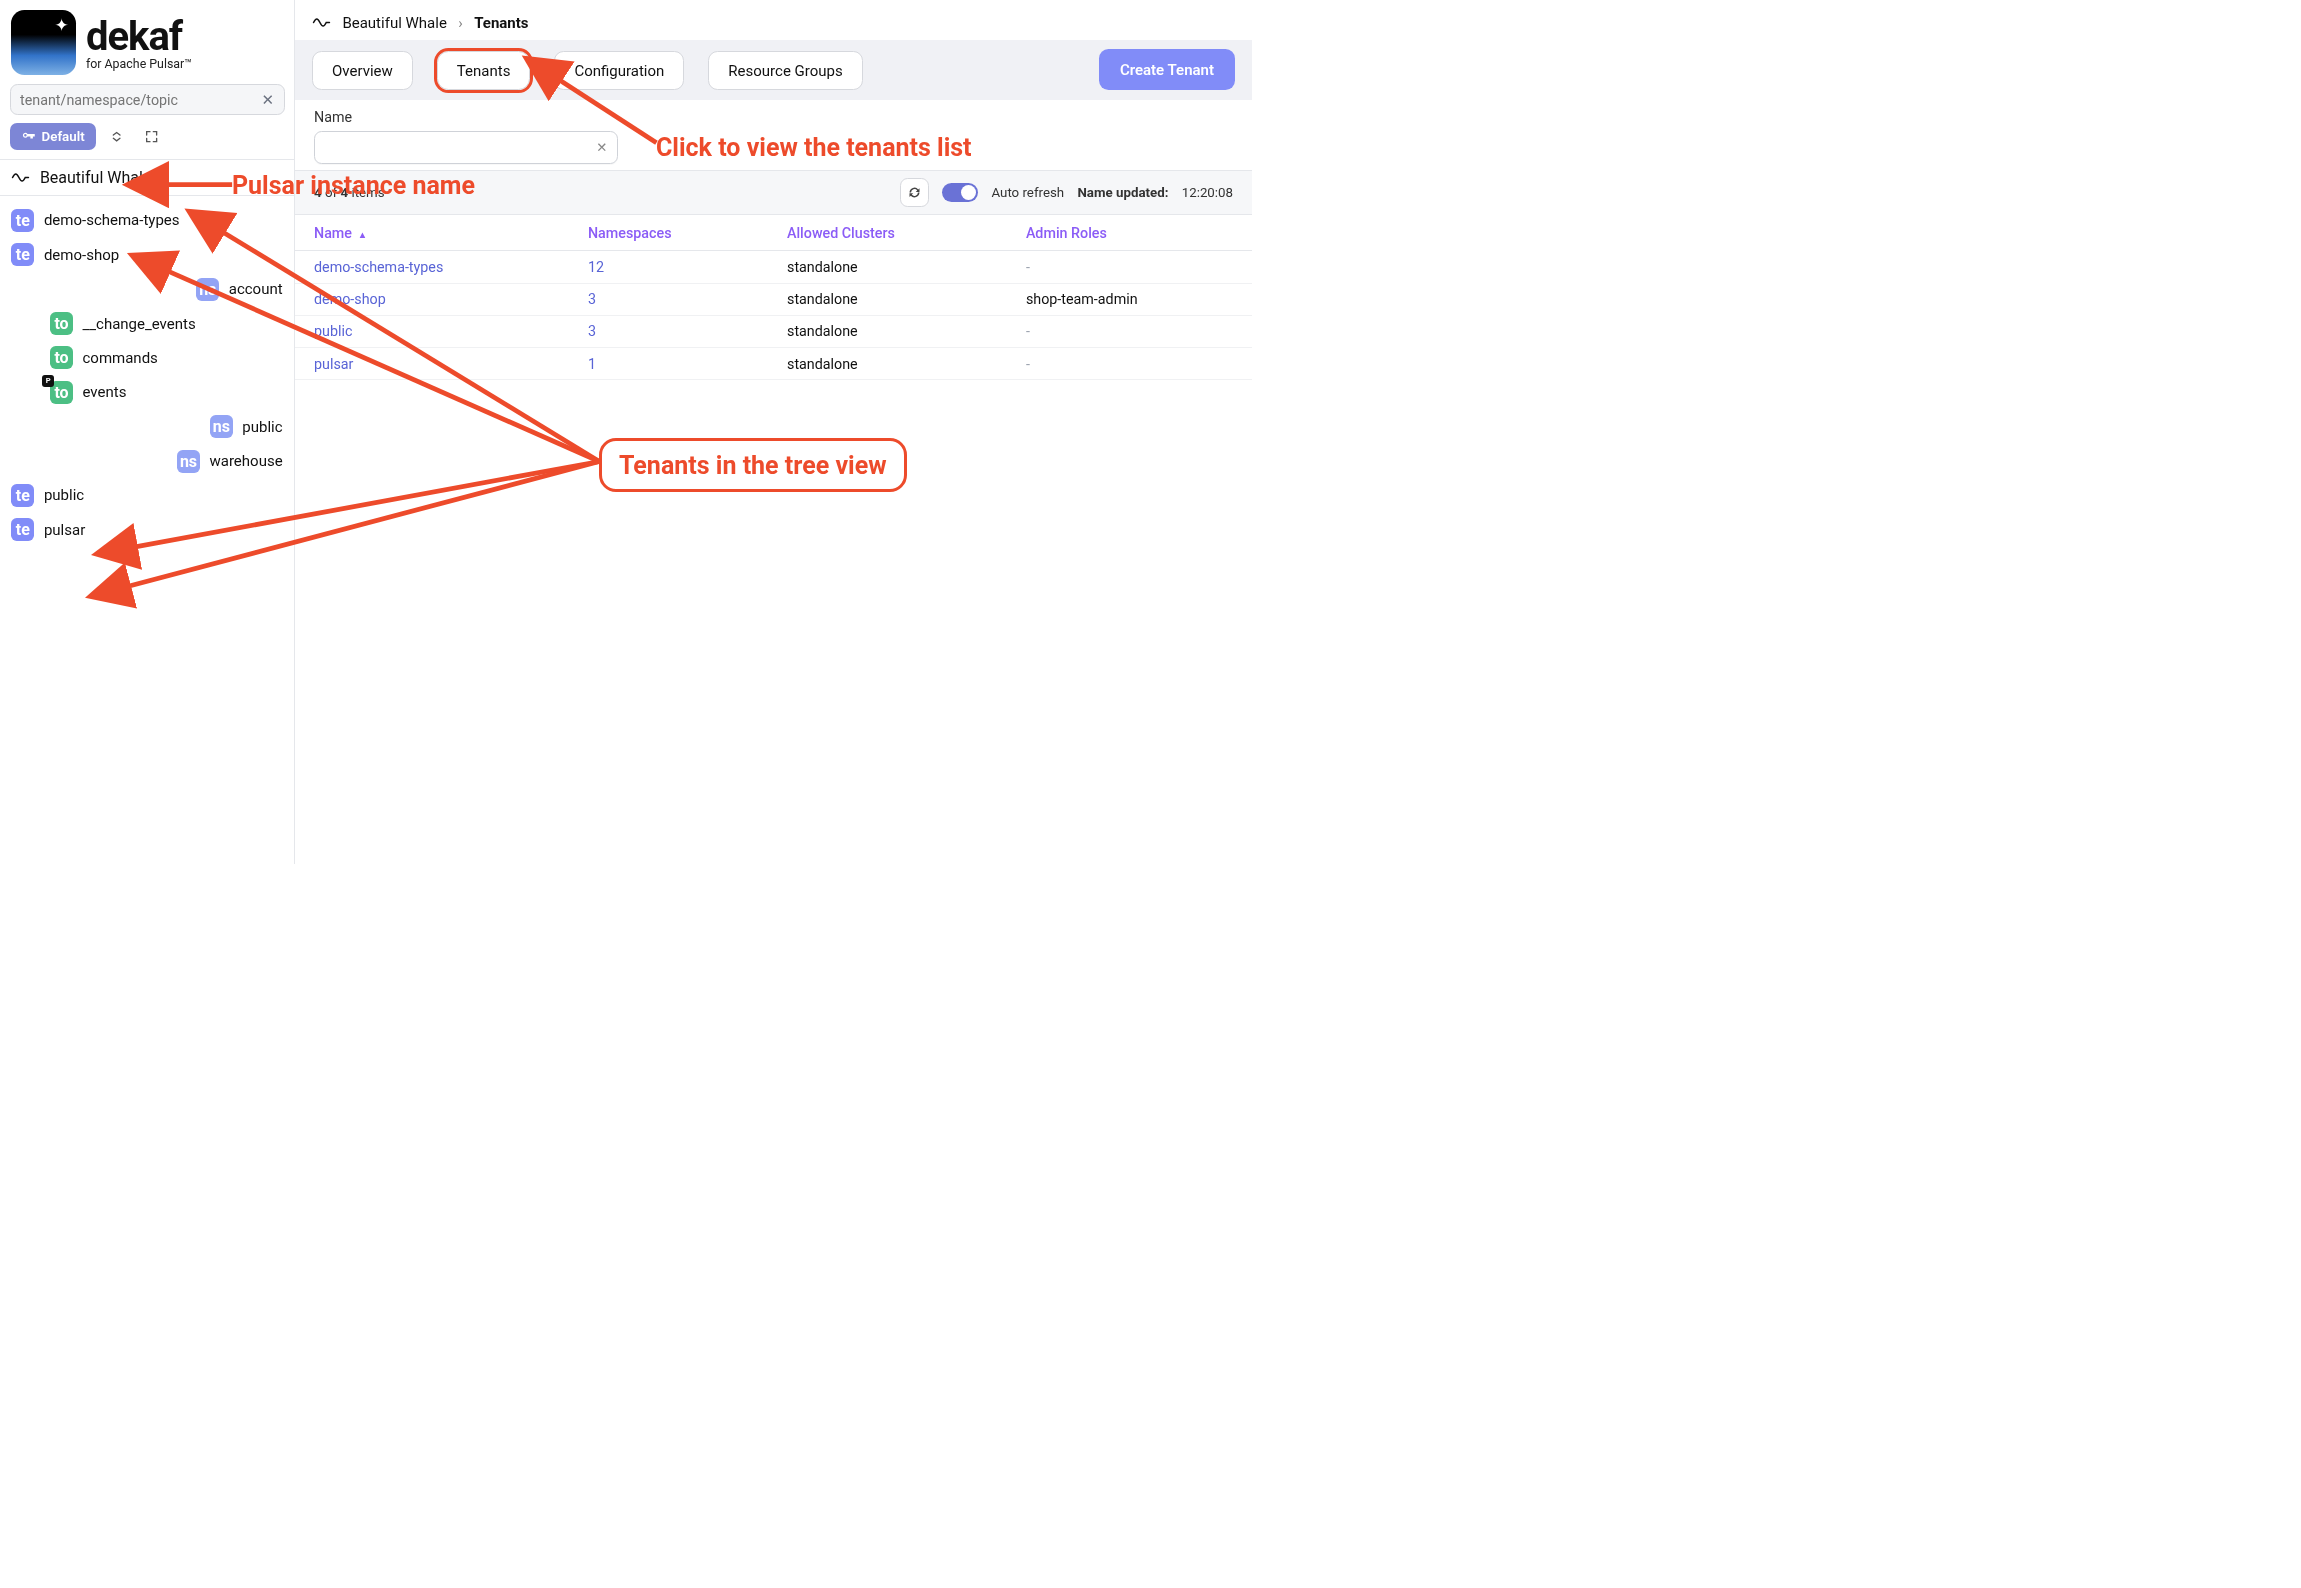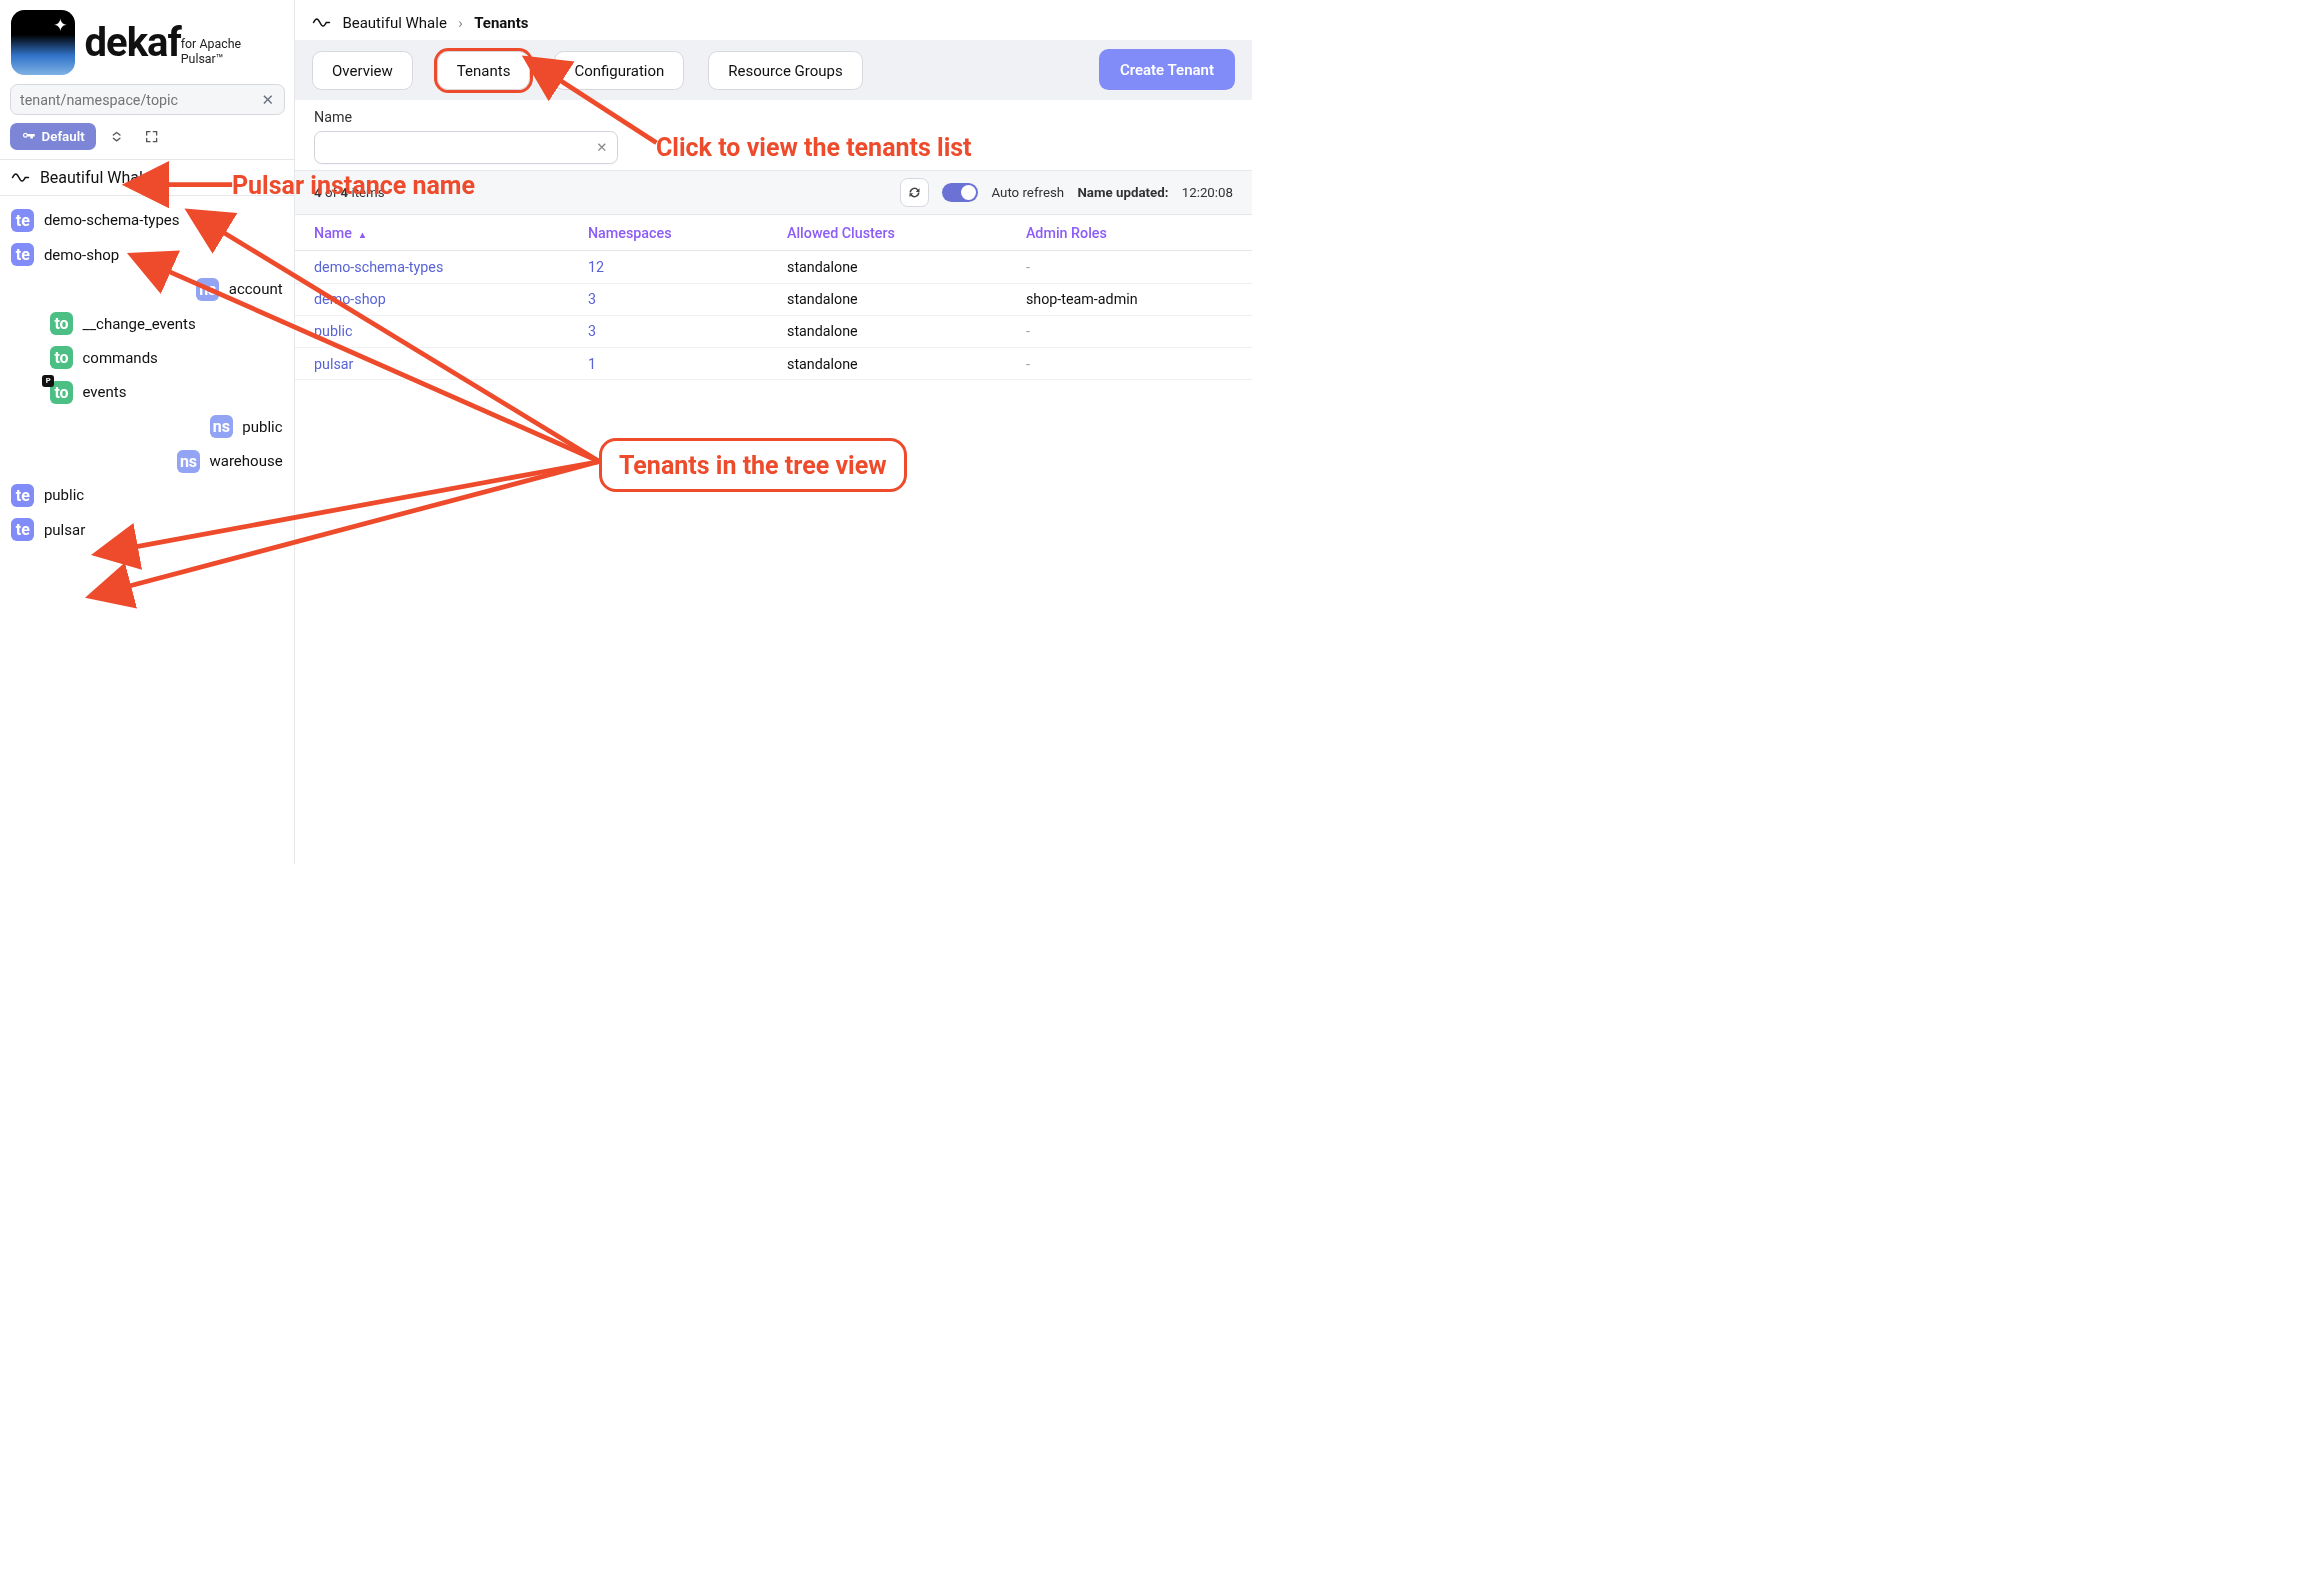--- a/index.html
+++ b/index.html
@@ -2,21 +2,21 @@
 <html style="font-size:15px"><head>
 <meta charset="utf-8">
 <style>
   * { box-sizing: border-box; margin: 0; padding: 0; font-family: -apple-system, BlinkMacSystemFont, "Segoe UI", Roboto, Helvetica, Arial, sans-serif; }
   body { background: #fff; color: #111; width: 1252px; height: 864px; position: relative; font-size: 13.3px; }
   .app { display: flex; height: 100%; }
   .sidebar { width: 295px; border-right: 1px solid #e5e7eb; display: flex; flex-direction: column; }
   .logo-row { display: flex; align-items: center; padding: 9.5px 11.4px 3.8px 11.4px; gap: 9.5px; }
   .logo-mark { width: 65px; height: 65px; border-radius: 13.3px; background: linear-gradient(180deg,#000000 0%,#000000 38%,#3273c9 70%,#7eb1e5 100%); position: relative; overflow:hidden; }
   .logo-mark::after{content:"✦"; position:absolute; top:5.7px; right:7.6px; color:#fff; font-size:17px;}
-  .logo-text { display: flex; flex-direction: row; }
+  .logo-text { display: flex; flex-direction: column; }
   .logo-title { font-size: 40px; font-weight: 700; letter-spacing: -1px; }
   .logo-sub { font-size: 12.4px; color:#222; align-self:flex-end; margin-top:-3.8px; }
   .search-wrap { padding: 5.7px 9.5px 7.6px 9.5px; }
   .search { display:flex; align-items:center; border:1px solid #d6d8dd; background:#f5f6f8; border-radius:7.6px; padding:5.7px 9.5px; }
   .search input { flex:1; border:none; background:transparent; outline:none; font-size:14.3px; color:#555; }
   .search .clear { color:#6b7280; cursor:pointer; font-size:15px; }
   .chip-row { display:flex; align-items:center; gap:7.6px; padding: 0 9.5px 9.5px 9.5px; }
   .chip { background:#7d86d6; color:#fff; border-radius:7px; padding:5.7px 11.4px; display:inline-flex; align-items:center; gap:5.7px; font-weight:600; font-size:13.3px; }
   .chip svg{width:15px;height:15px}
   .icon-btn { width:27px; height:27px; border:1px solid transparent; border-radius:5.7px; display:inline-flex;align-items:center;justify-content:center; color:#555; cursor:pointer; }

